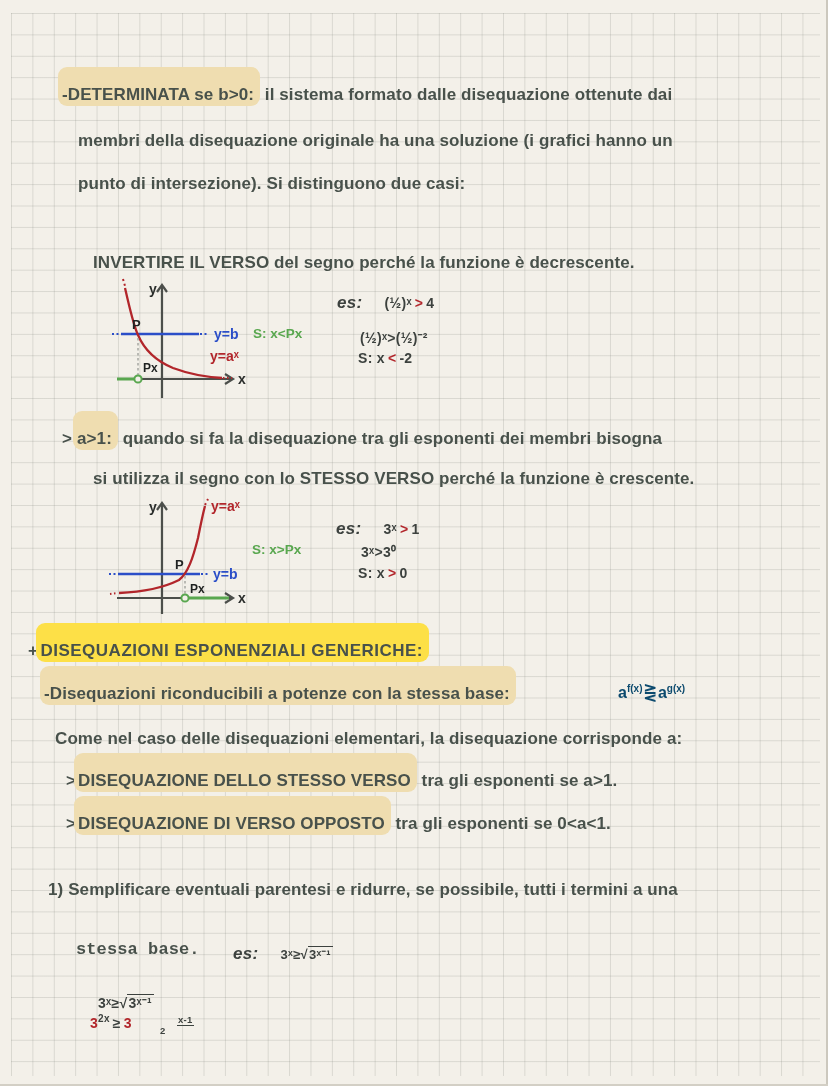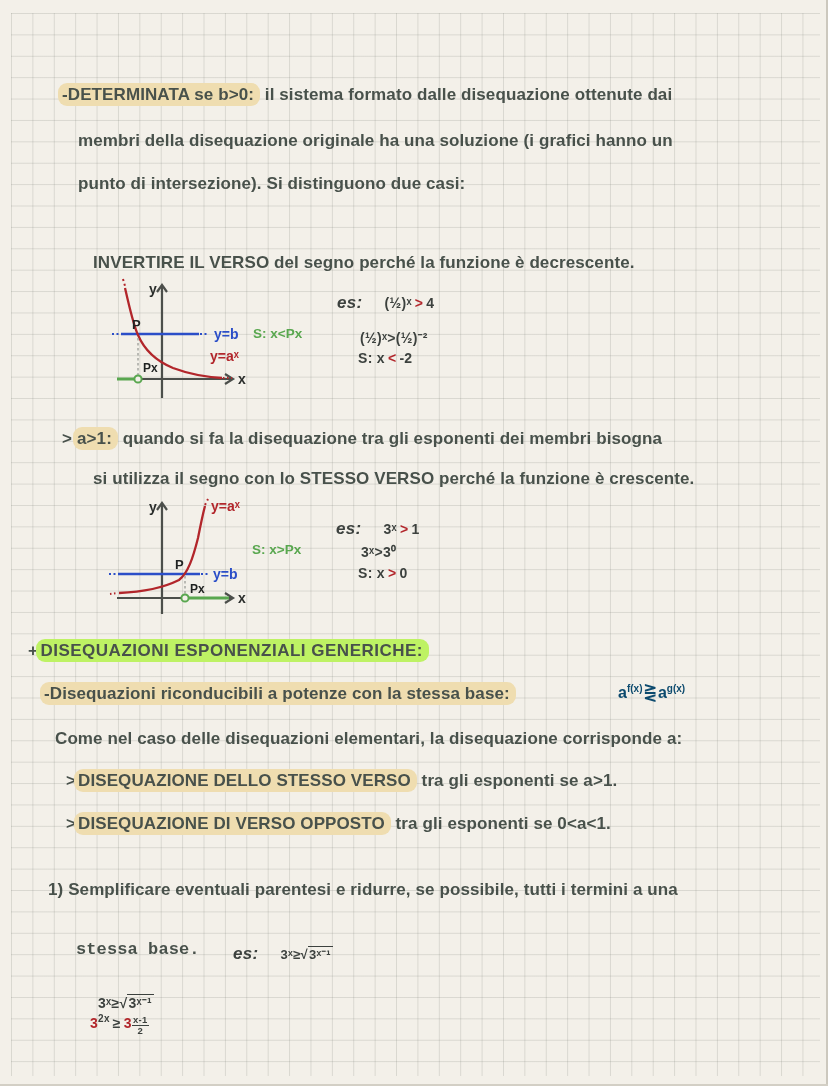--- a/index.html
+++ b/index.html
@@ -6,32 +6,32 @@
   body { background:#e9e6df; font-family:"Liberation Sans", sans-serif; }
   .page { position:relative; width:828px; height:1086px; background:#f3f0e9; overflow:hidden; }
   .grid { position:absolute; left:11px; top:13px; right:8px; bottom:10px;
     background-image:
       linear-gradient(to right, rgba(125,128,120,0.22) 1px, transparent 1px),
       linear-gradient(to bottom, rgba(125,128,120,0.22) 1px, transparent 1px);
     background-size:21.4px 21.4px; }
   .edge-r { position:absolute; right:0; top:0; width:2px; height:100%; background:#ccc8be; }
   .edge-b { position:absolute; left:0; bottom:0; width:100%; height:2px; background:#d3cfc5; }
   .t { position:absolute; font-weight:bold; font-size:17px; color:#48514b; white-space:nowrap; letter-spacing:0.1px; }
-  .hl { border-radius:9px; padding:2px 6px 2px 4px; margin-left:-4px; }
+  .hl { border-radius:9px; padding:18px 6px 2px 4px; margin-left:-4px; }
   .hl-tan { background:#efddb0; }
-  .hl-yel { background:#bef264; }
+  .hl-yel { background:#fde047; }
   .marker { margin-right:5px; }
   .hand { font-size:14px; color:#3c413e; letter-spacing:0.3px; }
   .es { font-style:italic; font-size:17px; margin-right:22px; }
   .red { color:#b2262b; }
   .op { margin:0 3px; }
   sup { font-size:10px; }
   .rad { border-top:1.7px solid currentColor; padding:0 2px 0 1px; }
   .fracv { display:inline-flex; flex-direction:column; align-items:center; font-size:9.5px; line-height:1.05; vertical-align:5px; font-weight:bold; }
-  .fracv .num { border-bottom:1.3px solid #3d4440; padding:0 1px; }
+  .fracv .num { border-bottom:1.3px solid #3d4440; padding:0 1px;margin-left:45px; }
   .formula-red { position:absolute; font-weight:bold; font-size:16px; color:#0c4a6e; white-space:nowrap; }
   svg { position:absolute; overflow:visible; }
   svg text { font-family:"Liberation Sans", sans-serif; font-weight:bold; }
 </style>
 </head>
 <body>
 
 <div class="page">
   <div class="grid"></div>
   <div class="edge-r"></div>

